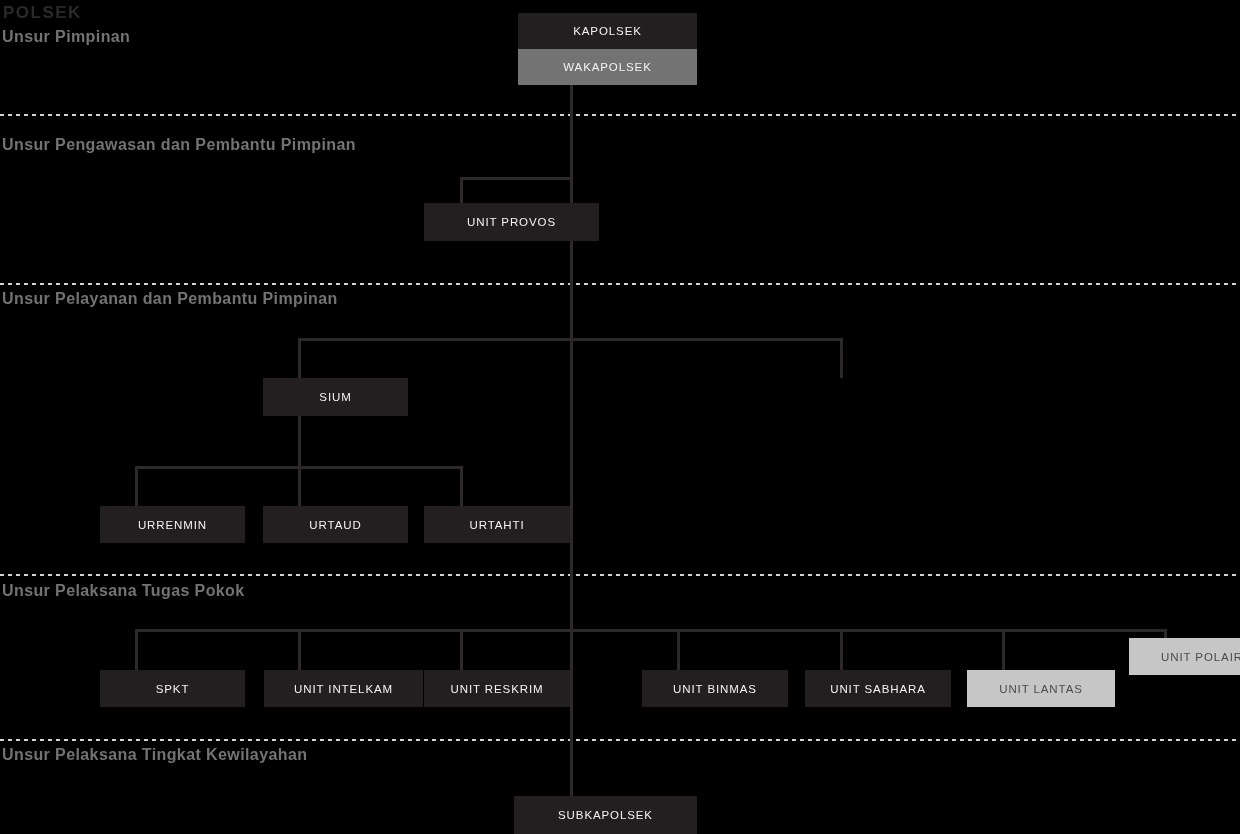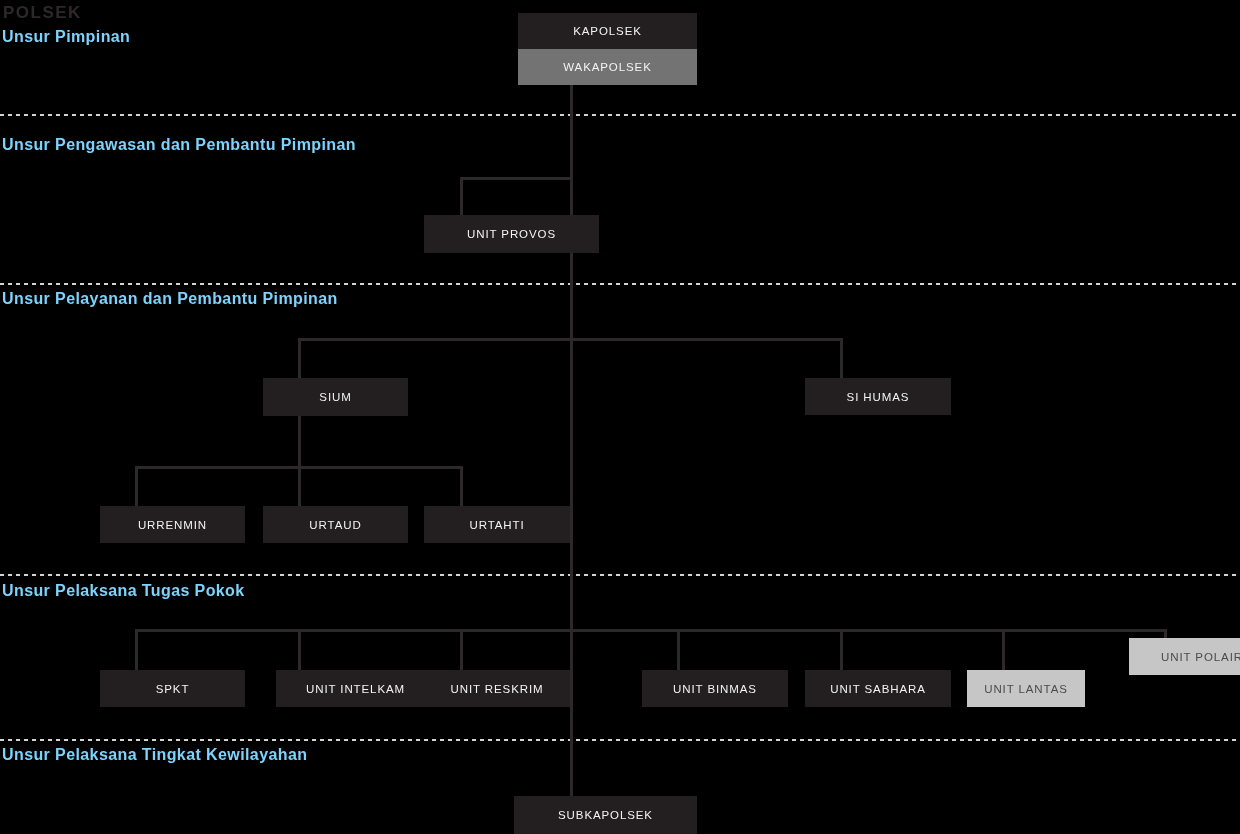--- a/index.html
+++ b/index.html
@@ -11,21 +11,21 @@
     font-family:"Liberation Sans","DejaVu Sans",sans-serif;
   }
   .title{
     position:absolute;left:3px;top:3px;
     font-size:17px;font-weight:800;letter-spacing:1.5px;
     color:#2e282a;
   }
   .section-label{
     position:absolute;left:2px;
     font-size:16px;font-weight:700;letter-spacing:.4px;
-    color:#7dd3fc;
+    color:#737373;
   }
   .divider{
     position:absolute;left:0;width:1240px;height:2px;
     background:repeating-linear-gradient(90deg,#d2d2d2 0 4px,transparent 4px 8px);
   }
   .line{
     position:absolute;background:#2d2829;
   }
   .node{
     position:absolute;
@@ -69,28 +69,27 @@
   <div class="line" style="left:135px;top:629px;width:3px;height:41px;"></div>
   <div class="line" style="left:298px;top:629px;width:3px;height:41px;"></div>
   <div class="line" style="left:460px;top:629px;width:3px;height:41px;"></div>
   <div class="line" style="left:677px;top:629px;width:3px;height:41px;"></div>
   <div class="line" style="left:840px;top:629px;width:3px;height:41px;"></div>
   <div class="line" style="left:1002px;top:629px;width:3px;height:41px;"></div>
   <div class="line" style="left:1164px;top:629px;width:3px;height:41px;"></div>
 
   <div class="node" style="left:482px;top:13px;width:179px;height:36px;">KAPOLSEK</div>
   <div class="node medium" style="left:482px;top:49px;width:179px;height:36px;">WAKAPOLSEK</div>
-  <div class="node" style="left:388px;top:215px;width:175px;height:38px;">UNIT PROVOS</div>
+  <div class="node" style="left:388px;top:203px;width:175px;height:38px;">UNIT PROVOS</div>
   <div class="node" style="left:227px;top:378px;width:145px;height:38px;">SIUM</div>
-  <div class="node" style="left:769px;top:378px;width:146px;height:37px;">SI HUMAS</div>
   <div class="node" style="left:64px;top:506px;width:145px;height:37px;">URRENMIN</div>
   <div class="node" style="left:227px;top:506px;width:145px;height:37px;">URTAUD</div>
   <div class="node" style="left:388px;top:506px;width:146px;height:37px;">URTAHTI</div>
   <div class="node" style="left:64px;top:670px;width:145px;height:37px;">SPKT</div>
-  <div class="node" style="left:240px;top:670px;width:159px;height:37px;">UNIT INTELKAM</div>
+  <div class="node" style="left:228px;top:670px;width:159px;height:37px;">UNIT INTELKAM</div>
   <div class="node" style="left:388px;top:670px;width:146px;height:37px;">UNIT RESKRIM</div>
   <div class="node" style="left:606px;top:670px;width:146px;height:37px;">UNIT BINMAS</div>
   <div class="node" style="left:769px;top:670px;width:146px;height:37px;">UNIT SABHARA</div>
-  <div class="node light" style="left:931px;top:670px;width:118px;height:37px;">UNIT LANTAS</div>
+  <div class="node light" style="left:931px;top:670px;width:148px;height:37px;">UNIT LANTAS</div>
   <div class="node light" style="left:1093px;top:638px;width:146px;height:37px;">UNIT POLAIR</div>
   <div class="node" style="left:478px;top:796px;width:183px;height:38px;">SUBKAPOLSEK</div>
 
 </div>
 
 </body></html>

